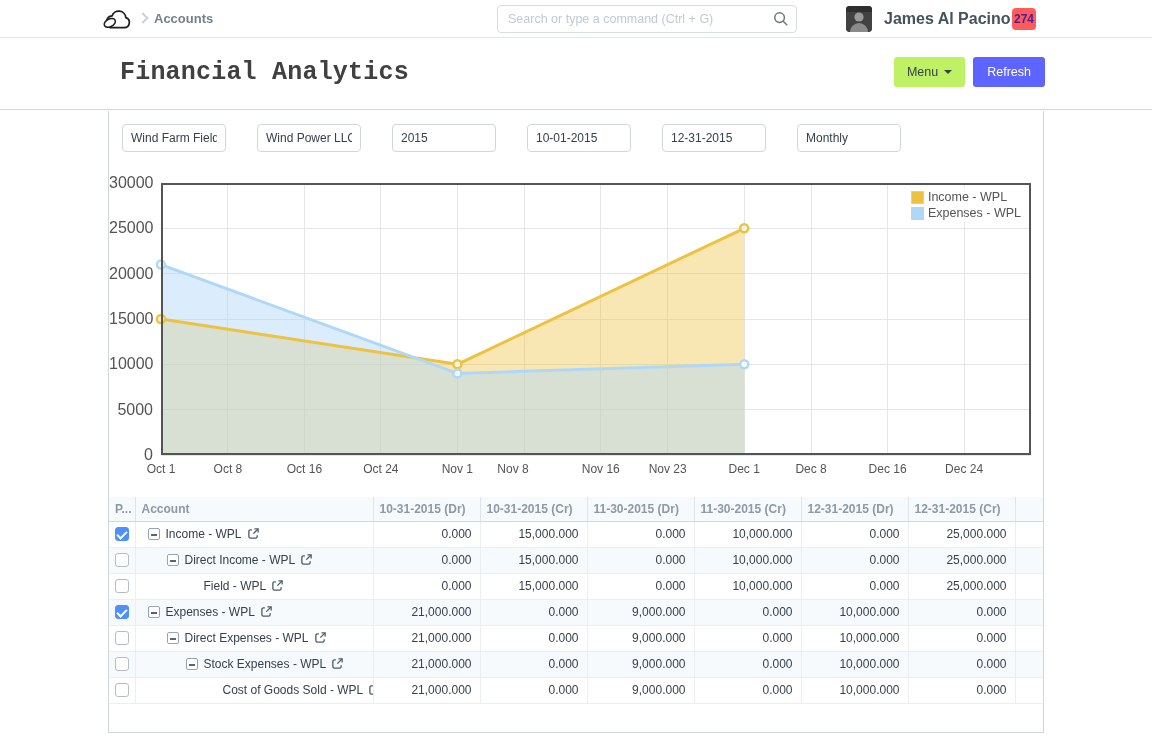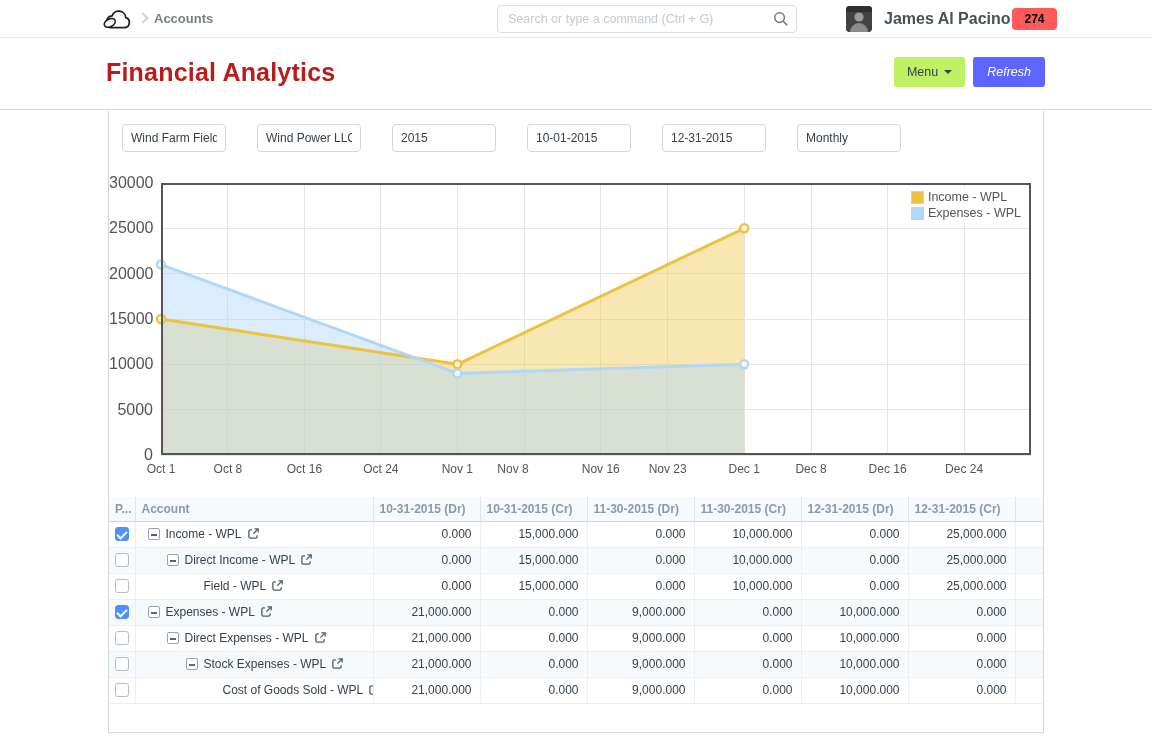--- a/index.html
+++ b/index.html
@@ -17,31 +17,31 @@
   .search-wrap { position:absolute; left:497px; top:5px; width:300px; height:28px; }
   .search-wrap input { width:100%; height:28px; border:1px solid #d8dde2; border-radius:4px;
     padding:0 32px 0 10px; font-size:12.5px; color:#36414c; font-family:inherit; outline:none; background:#fff; }
   .search-wrap input::placeholder { color:#c2cad1; }
   .search-icon { position:absolute; right:8px; top:6px; }
   .navbar-user { position:absolute; left:846px; top:6px; display:flex; align-items:center; }
   .avatar { width:26px; height:26px; border-radius:4px; overflow:hidden; background:#3c3c3c; }
   .user-name { margin-left:12px; font-size:16px; font-weight:700; color:#45525e; }
   .caret-down { display:inline-block; margin-left:7px; width:0; height:0;
     border-left:4px solid transparent; border-right:4px solid transparent; border-top:4px solid #45525e; }
-  .notif-badge { position:absolute; left:1012px; top:8px; width:45px; height:22px; line-height:22px;
-    background:#ff5b5b; color:#000000; font-size:12px; font-weight:700; text-align:center; border-radius:4px; }
+  .notif-badge { position:absolute; left:1012px; top:8px; width:24px; height:22px; line-height:22px;
+    background:#ff5b5b; color:#4c1d95; font-size:12px; font-weight:700; text-align:center; border-radius:4px; }
   
   .page-head { position:absolute; top:38px; left:0; right:0; height:72px; background:#fff; border-bottom:1px solid #d1d8dd; }
-  .page-title { position:absolute; left:106px; top:20px; font-size:25px; font-weight:600; color:#b91c1c; letter-spacing:.2px; }
+  .page-title { position:absolute; left:120px; top:20px; font-size:25px; font-weight:600; color:#404040; letter-spacing:.2px;font-family:Liberation Mono, monospace; }
   .page-actions { position:absolute; right:107px; top:19px; display:flex; }
   .btn { height:30px; border:none; border-radius:3px; font-size:12.5px; font-family:inherit; cursor:pointer;
     display:inline-flex; align-items:center; padding:0 13px; }
   .btn-default { background:#bef264; color:#36414c; }
   .btn-default .caret-down { border-top-color:#36414c; margin-left:6px; }
-  .btn-primary { background:#5e64ff; color:#fff; margin-left:8px; padding:0 14px;font-style:italic; }
+  .btn-primary { background:#5e64ff; color:#fff; margin-left:8px; padding:0 14px; }
   
   .main { position:absolute; top:111px; left:108px; width:936px; height:622px;
     border:1px solid #d1d8dd; border-top:none; background:#fff; }
   .filters { display:flex; padding:13px 13px 11px 13px; }
   .filter-input { width:104px; height:28px; margin-right:31px; border:1px solid #d1d8dd; border-radius:4px;
     padding:0 8px; font-size:12px; color:#36414c; font-family:inherit; outline:none; background:#fff; }
   .filter-input:last-child { margin-right:0; }
   
   .chart-area { position:relative; height:318px; }
   .plot { position:absolute; left:52px; top:20px; width:870px; height:272px; }

